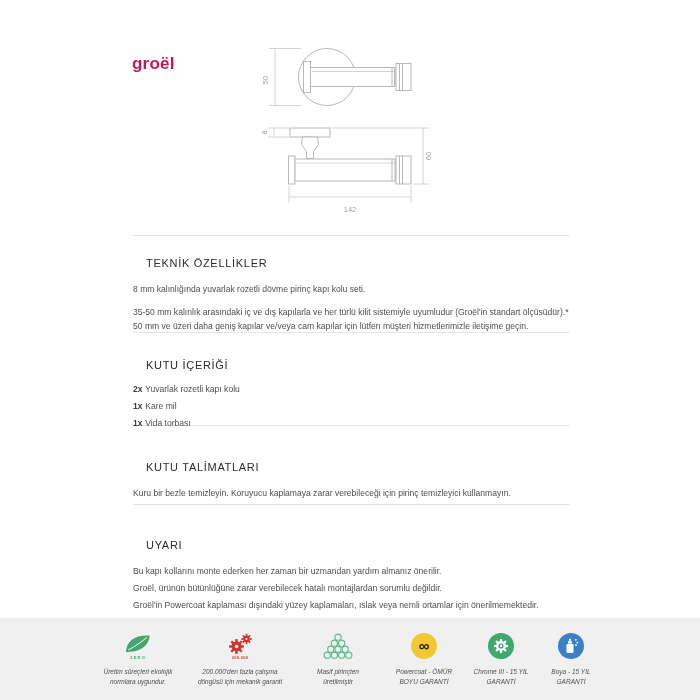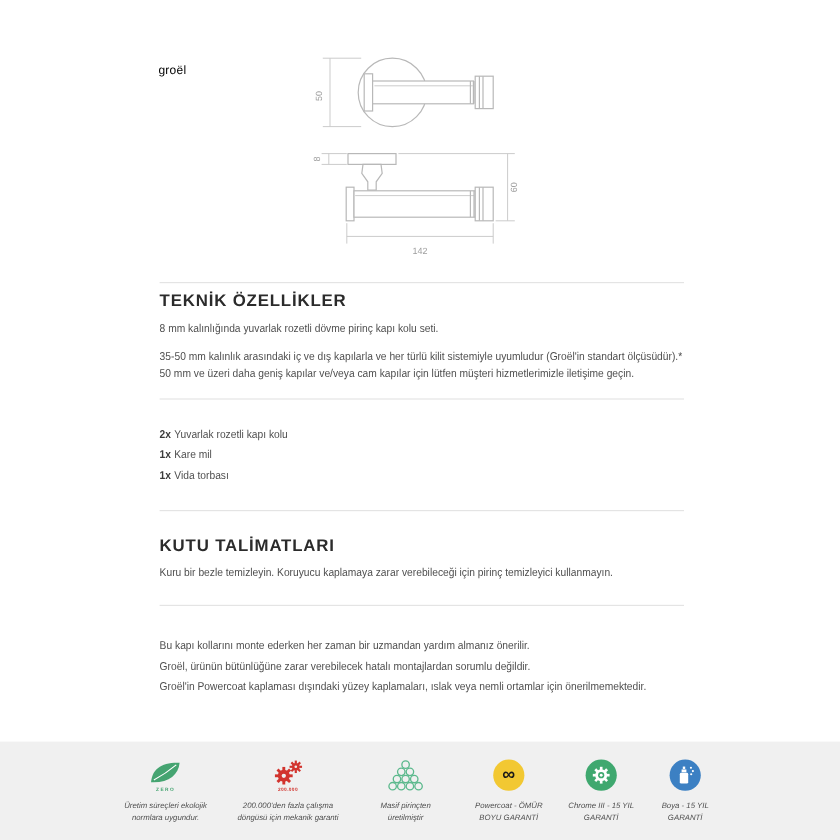--- a/index.html
+++ b/index.html
@@ -7,27 +7,27 @@
     --drawing-gray:#b8b8b8; --dim-gray:#9e9e9e; --footer-bg:#f0f0f0;
     --eco-green:#45a471; --alert-red:#d2342e; --brass-green:#5cb98d;
     --powercoat-yellow:#f2c832; --chrome-green:#3fa86f; --paint-blue:#3c80c3;
   }
   html,body{margin:0;padding:0;}
   body{
     width:700px;height:700px;position:relative;background:#fff;overflow:hidden;
     font-family:"Liberation Sans", sans-serif;color:var(--text-body);
   }
   .logo{
-    position:absolute;left:132px;top:54px;font-size:10px;font-weight:400;
-    letter-spacing:.2px;color:#000000;
+    position:absolute;left:132px;top:54px;font-size:17px;font-weight:700;
+    letter-spacing:.2px;color:#be185d;
   }
   .drawing{position:absolute;left:255px;top:40px;}
   .divider{position:absolute;left:133px;width:437px;height:1px;background:var(--line-gray);}
   .sec{position:absolute;left:133px;width:437px;}
-  .h{font-size:14px;font-weight:700;letter-spacing:.7px;color:var(--text-dark);line-height:12px;margin:0;}
+  .h{font-size:11px;font-weight:400;letter-spacing:.7px;color:var(--text-dark);line-height:12px;margin:13px;}
   .line{
     font-size:9.5px;line-height:14px;white-space:nowrap;
     transform:scaleX(.9);transform-origin:0 50%;color:var(--text-body);
   }
   .mt12{margin-top:12px;} .mt11{margin-top:11px;} .mt9{margin-top:9px;}
   .mt6{margin-top:6px;} .mt75{margin-top:7.5px;} .mt0{margin-top:0;}
   .item{font-size:9.5px;line-height:9.5px;white-space:nowrap;transform:scaleX(.9);transform-origin:0 50%;}
   .item .qty{font-weight:700;margin-right:3px;color:#3a3a3a;}
   .tight{line-height:14px;}
   .footer{position:absolute;left:0;top:618px;width:700px;height:82px;background:var(--footer-bg);}
@@ -108,37 +108,39 @@
 <div class="divider" style="top:504px"></div>
 
 <div class="sec" style="top:244px">
   <div class="h">TEKNİK ÖZELLİKLER</div>
   <div class="line mt12">8 mm kalınlığında yuvarlak rozetli dövme pirinç kapı kolu seti.</div>
   <div class="line mt9 tight">35-50 mm kalınlık arasındaki iç ve dış kapılarla ve her türlü kilit sistemiyle uyumludur (Groël'in standart ölçüsüdür).*</div>
   <div class="line mt0 tight">50 mm ve üzeri daha geniş kapılar ve/veya cam kapılar için lütfen müşteri hizmetlerimizle iletişime geçin.</div>
 </div>
 
 <div class="sec" style="top:346px">
+  <div class="h">KUTU İÇERİĞİ</div>
   <div class="item mt12">
     <span class="qty">2x</span><span>Yuvarlak rozetli kapı kolu</span>
   </div>
   <div class="item mt75">
     <span class="qty">1x</span><span>Kare mil</span>
   </div>
   <div class="item mt75">
     <span class="qty">1x</span><span>Vida torbası</span>
   </div>
 </div>
 
 <div class="sec" style="top:448px">
   <div class="h">KUTU TALİMATLARI</div>
   <div class="line mt11">Kuru bir bezle temizleyin. Koruyucu kaplamaya zarar verebileceği için pirinç temizleyici kullanmayın.</div>
 </div>
 
 <div class="sec" style="top:526px">
+  <div class="h">UYARI</div>
   <div class="line mt6">Bu kapı kollarını monte ederken her zaman bir uzmandan yardım almanız önerilir.</div>
   <div class="line mt0" style="margin-top:3px">Groël, ürünün bütünlüğüne zarar verebilecek hatalı montajlardan sorumlu değildir.</div>
   <div class="line" style="margin-top:3px">Groël'in Powercoat kaplaması dışındaki yüzey kaplamaları, ıslak veya nemli ortamlar için önerilmemektedir.</div>
 </div>
 
 <div class="footer">
 
   <div class="badge" style="left:88px;width:100px">
     <div class="icon-box">
       <svg width="28" height="21" viewBox="0 0 30 22">

